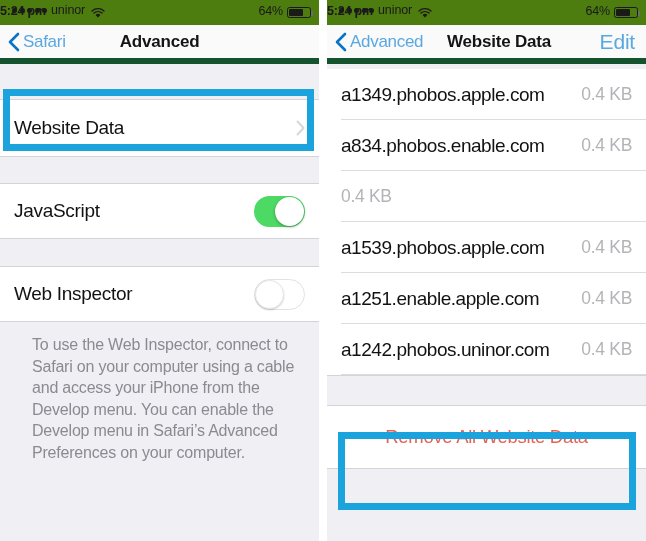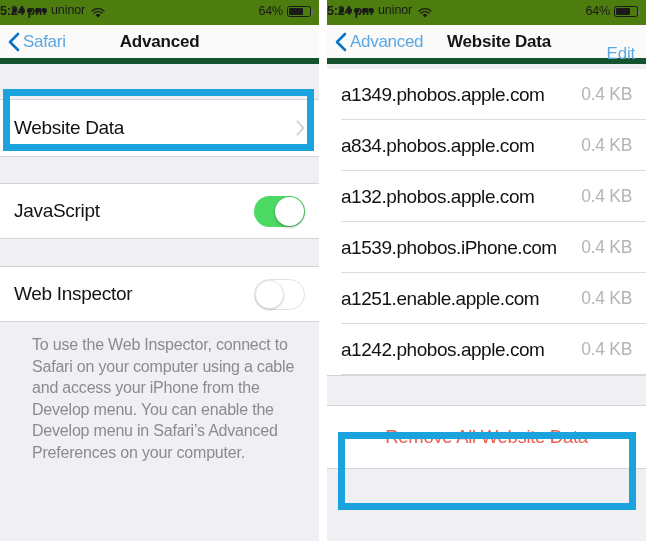--- a/index.html
+++ b/index.html
@@ -79,21 +79,21 @@
     font-size: 12.5px;
     font-weight: bold;
     color: #1a1a1a;
     letter-spacing: -0.2px;
   }
   .status-right {
     position: absolute;
     right: 8px;
     top: 4px;
     display: flex;
-    align-items: center;
+    align-items: flex-end;
     gap: 4px;
   }
   .battery-pct {
     font-size: 12.5px;
     color: #1a1a1a;
     letter-spacing: -0.2px;
   }
   .battery {
     position: relative;
     width: 24px;
@@ -156,24 +156,23 @@
   .nav-title-right {
     text-align: left;
     padding-left: 120px;
   }
   .nav-edit {
     position: absolute;
     right: 11px;
     top: 0;
     height: 33px;
     line-height: 33px;
-    font-size: 17px;
+    font-size: 21px;
     color: #5ba7e0;
     letter-spacing: -0.2px;
-    margin-top: 12px;
   }
 
   
   .content { position: relative; background: #efeff4; height: 483px; }
   .group { background: #ffffff; position: relative; }
   .row {
     position: relative;
     background: #ffffff;
     height: 51px;
     display: flex;
@@ -428,45 +427,44 @@
 
       <div class="group">
 
         <div class="site-row">
           <span class="site-name">a1349.phobos.apple.com</span>
           <span class="site-size">0.4 KB</span>
           <span class="row-sep"></span>
         </div>
 
         <div class="site-row">
-          <span class="site-name">a834.phobos.apple.com</span>
-          <span class="site-size">0.4 KB</span>
-          <span class="row-sep"></span>
-        </div>
-
-        <div class="site-row">
-          <span class="site-name">a132.phobos.apple.com</span>
-          <span class="site-size">0.4 KB</span>
-          <span class="row-sep"></span>
-        </div>
-
-        <div class="site-row">
-          <span class="site-name">a1539.phobos.iPhone.com</span>
+          <span class="site-name">a834.phobos.enable.com</span>
+          <span class="site-size">0.4 KB</span>
+          <span class="row-sep"></span>
+        </div>
+
+        <div class="site-row">
+          <span class="site-size">0.4 KB</span>
+          <span class="row-sep"></span>
+        </div>
+
+        <div class="site-row">
+          <span class="site-name">a1539.phobos.apple.com</span>
           <span class="site-size">0.4 KB</span>
           <span class="row-sep"></span>
         </div>
 
         <div class="site-row">
           <span class="site-name">a1251.enable.apple.com</span>
           <span class="site-size">0.4 KB</span>
           <span class="row-sep"></span>
         </div>
 
         <div class="site-row">
-          <span class="site-name">a1242.phobos.apple.com</span>
+          <span class="site-name">a1242.phobos.uninor.com</span>
           <span class="site-size">0.4 KB</span>
           <span class="row-sep"></span>
         </div>
 
 
       </div>
 
       <div class="spacer band-top-line" style="height:31px"></div>
 
       <div class="group" style="border-bottom:1px solid #d3d3d8">

